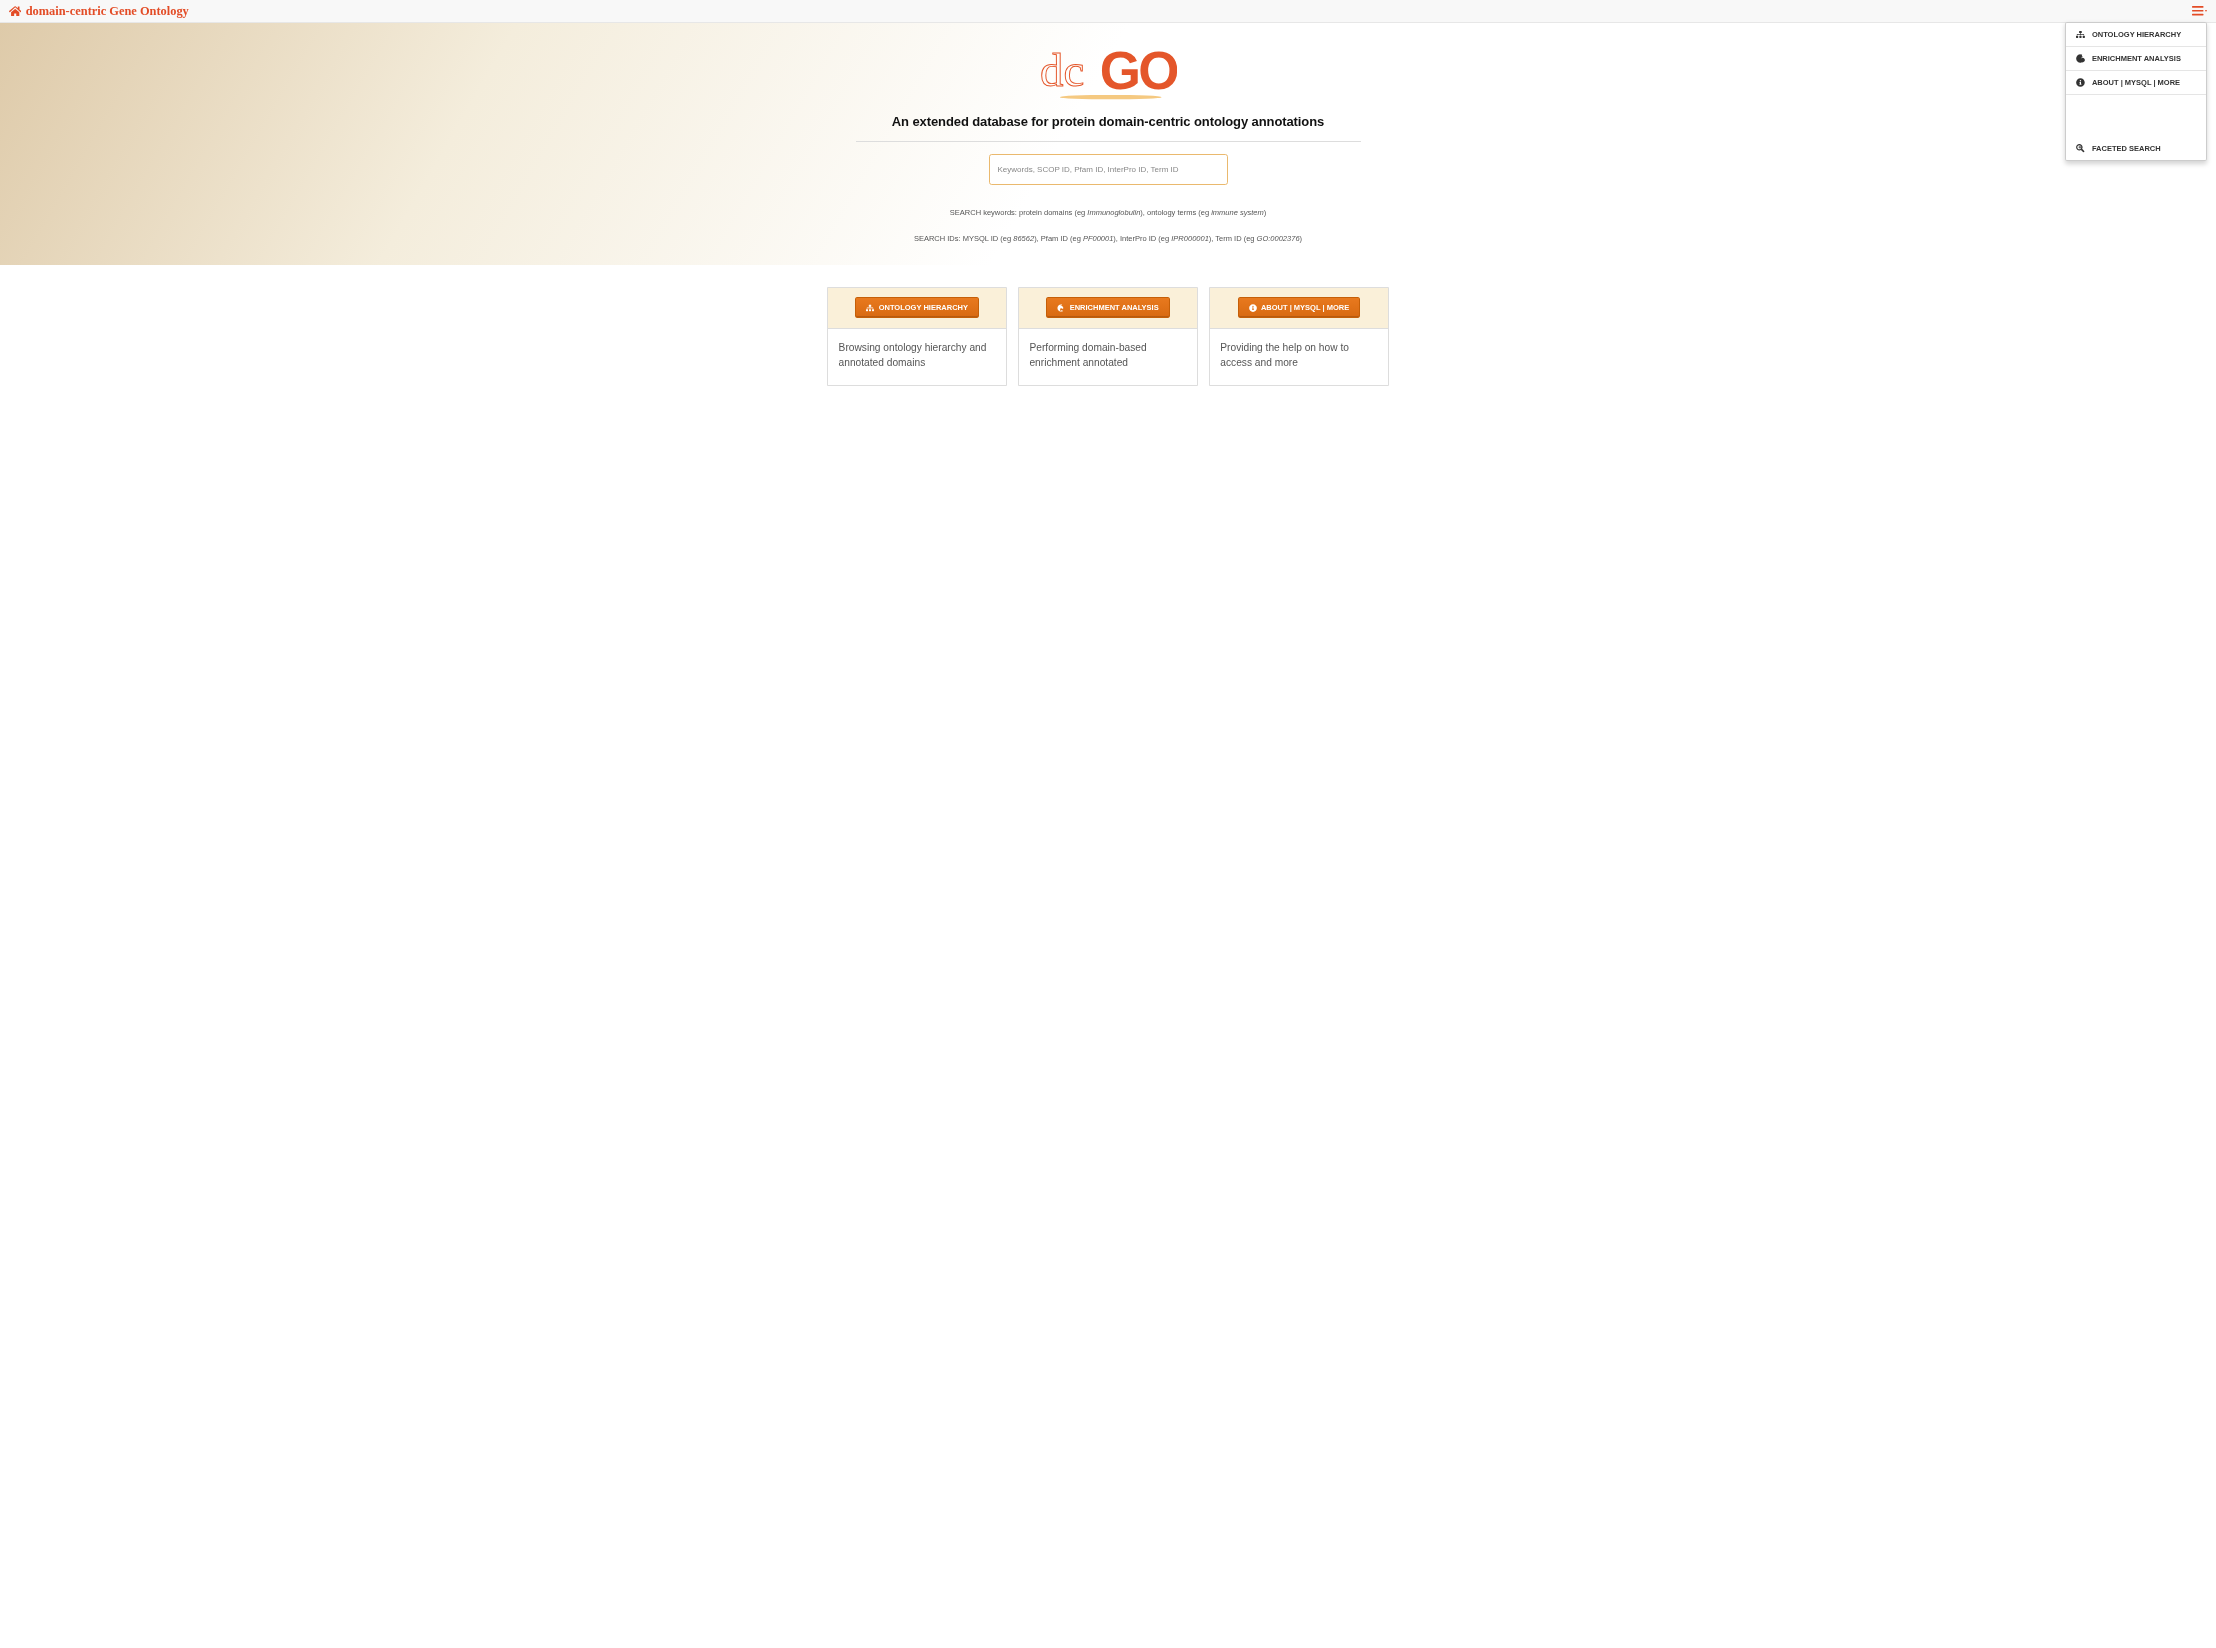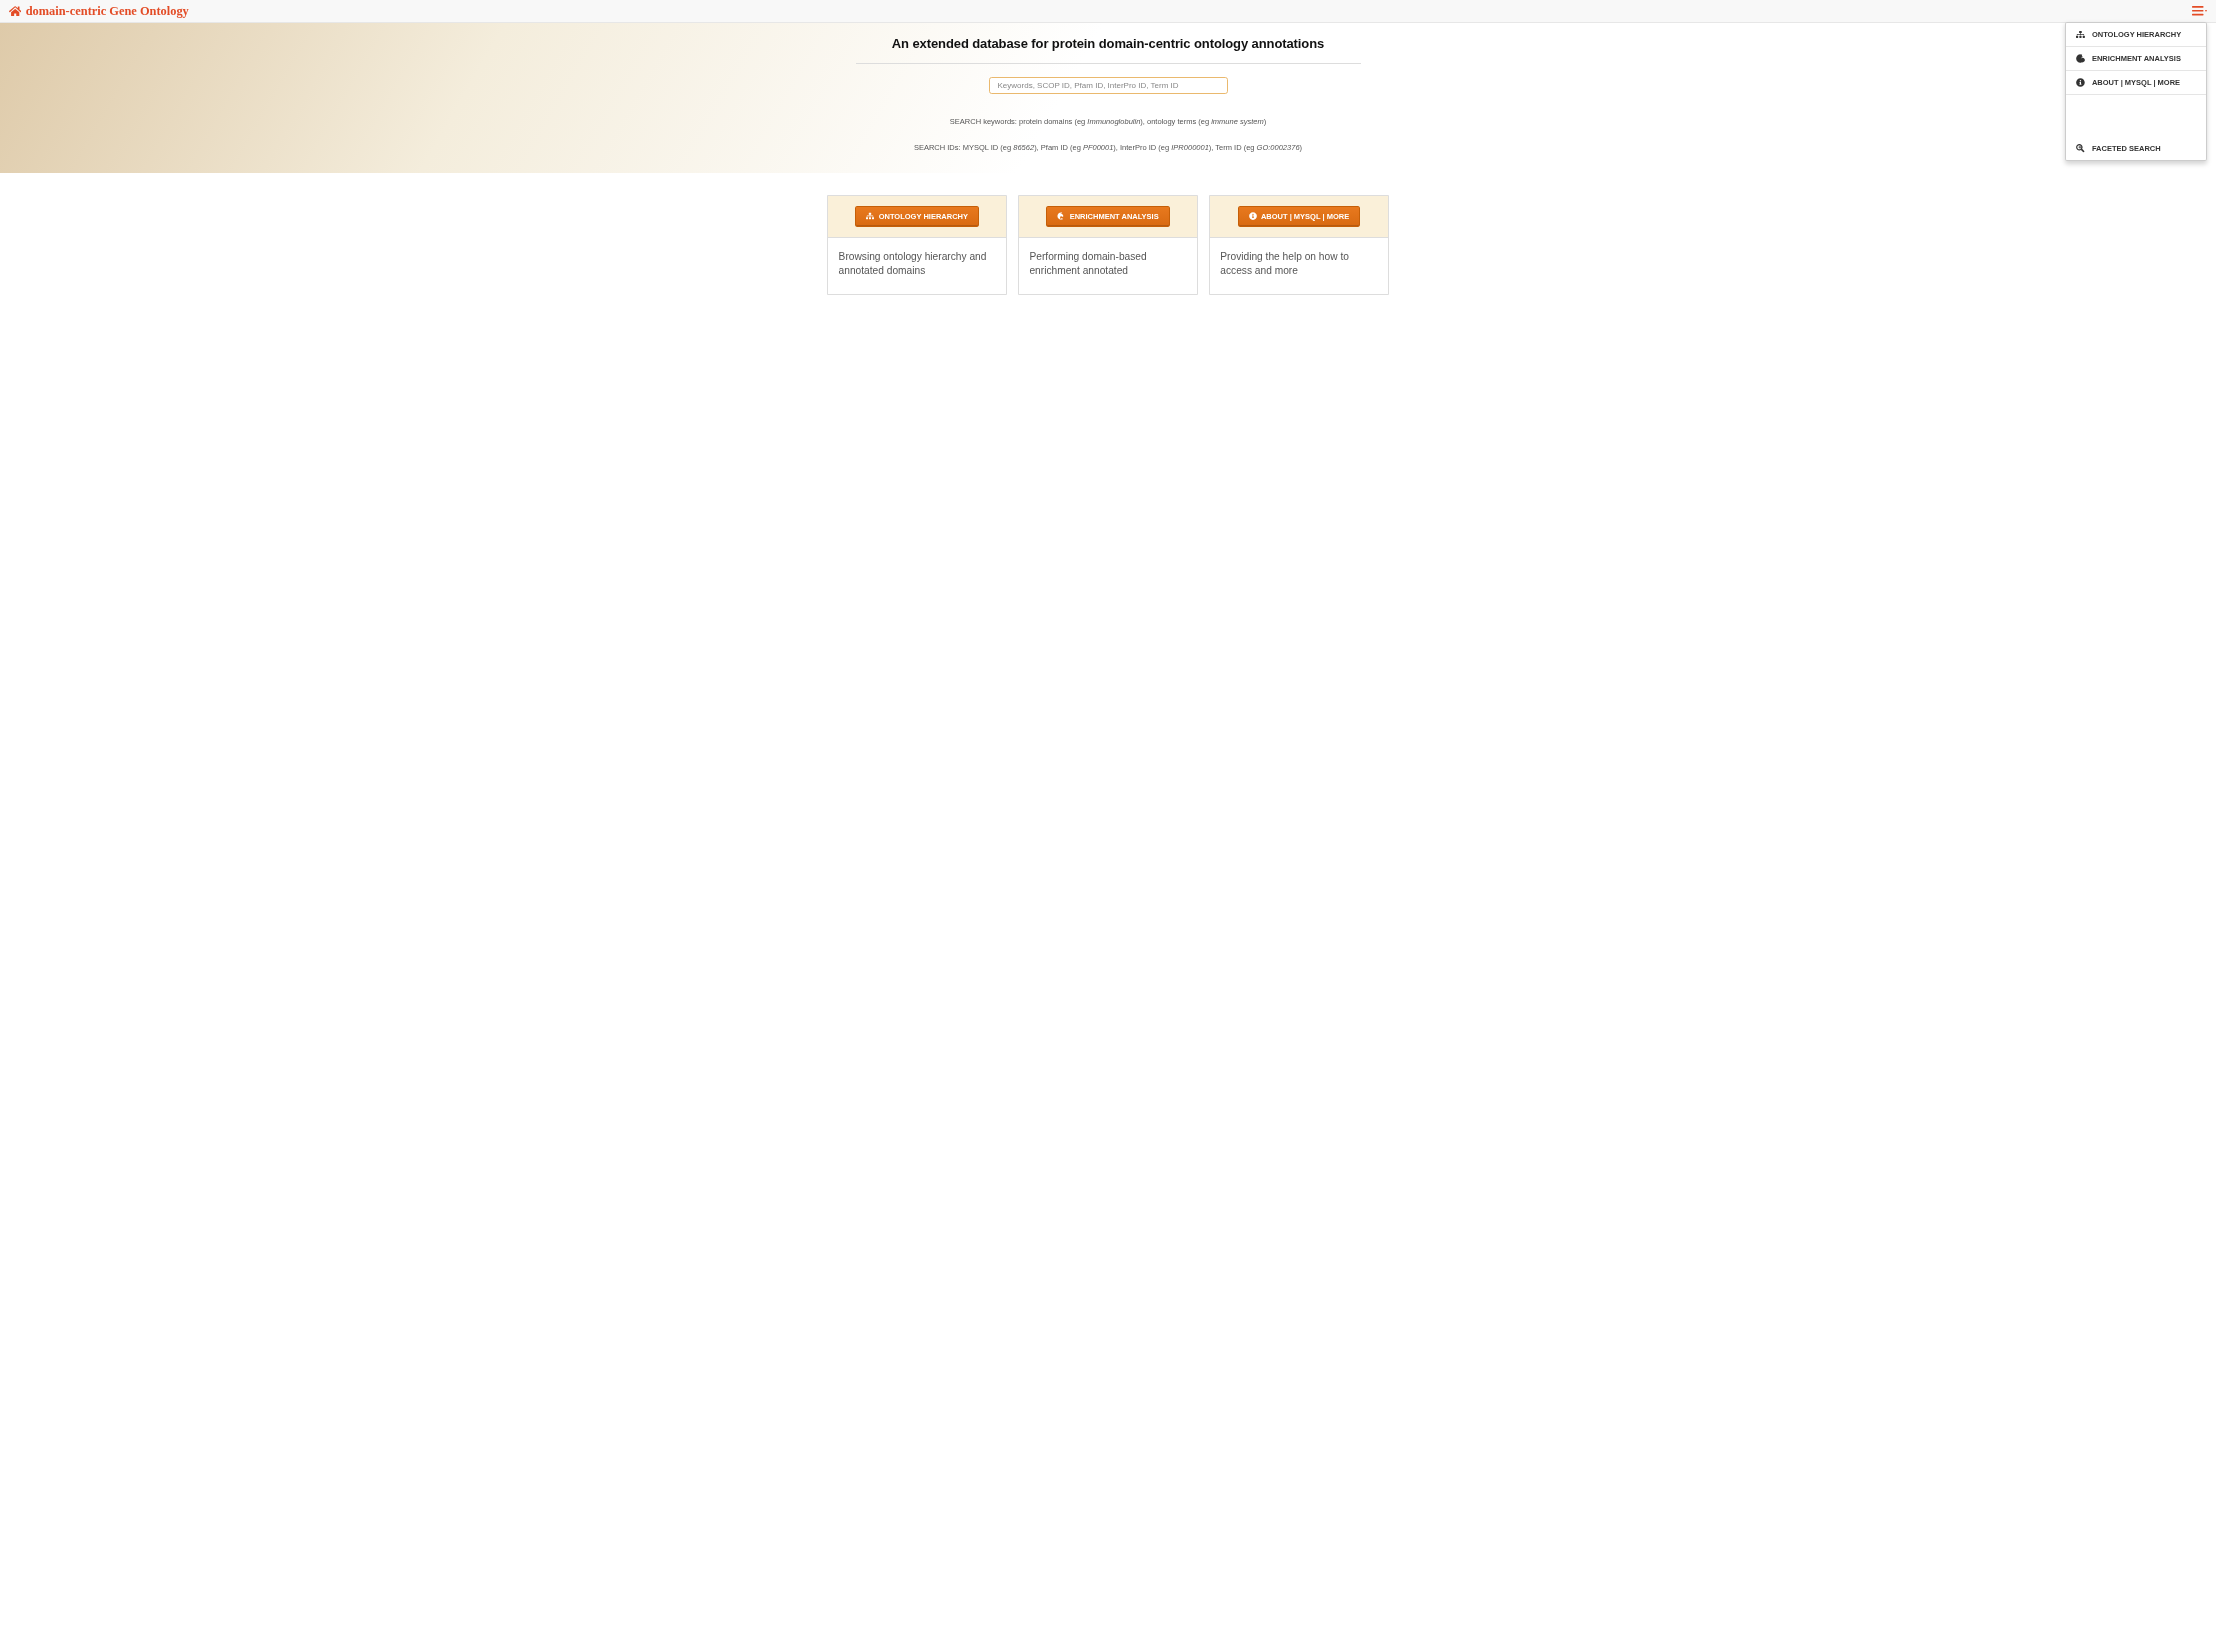--- a/index.html
+++ b/index.html
@@ -15,21 +15,21 @@
 .dropdown-menu { position: absolute; right: 8.9px; top: 22px; background: #fff; border: 0.4px solid #ccc; border-radius: 1.8px; box-shadow: 0 2.7px 5.3px rgba(0,0,0,0.175); min-width: 142px; z-index: 10; }
 .dropdown-item { display: flex; align-items: center; gap: 6.2px; padding: 7px 9.8px; border-bottom: 0.4px solid #e5e5e5; color: #333; font-size: 7.5px; font-weight: 600; cursor: pointer; }
 .dropdown-item:last-child { border-bottom: none; margin-top: 42px; }
 .dropdown-item .di-icon { color: #333; font-size: 8.9px; width: 9.8px; display:flex; align-items:center; justify-content:center; }
 .hero { padding: 13.3px 40px 4.4px 40px; background: linear-gradient(120deg, #decaa9 0%, #f4eddc 22%, #ffffff 48%, #ffffff 100%); }
 .hero-inner { max-width: 505px; margin: 0 auto; text-align: center; }
 .logo-wrap { margin: 8.9px 0 11px; display:flex; justify-content:center; }
 .logo-svg { width: 137px; }
 .tagline { font-size: 13px; font-weight: 700; color: #111; margin-bottom: 12px; letter-spacing: -0.1px; }
 .tagline-hr { border: 0; border-top: 0.4px solid #ddd; margin: 8px 0 12.4px; }
-.search-box { display: inline-block; width: 239px; max-width: 90%; padding: 3px 8px; border: 0.4px solid #eab96e; border-radius: 2.7px; background: #fff; font-size: 8px; color: #444; margin-bottom: 6.2px; outline:none; }
+.search-box { display: inline-block; width: 239px; max-width: 90%; padding: 10px 8px; border: 0.4px solid #eab96e; border-radius: 2.7px; background: #fff; font-size: 8px; color: #444; margin-bottom: 6.2px; outline:none; }
 .search-box::placeholder { color: #888; }
 .help-line { color: #555; font-size: 7.5px; margin: 17px 0; }
 .help-line em { font-style: italic; }
 .cards-wrap { max-width: 594px; margin: 22px auto 0; display: flex; gap: 10.6px; padding: 0 16px 17.7px; }
 .card { flex: 1; border: 0.4px solid #ddd; border-radius: 0.9px; background: #fff; overflow: hidden; }
 .card-head { background: #faf0d9; padding: 9.8px 4.4px; text-align: center; border-bottom: 0.4px solid #ddd; }
 .card-btn { display: inline-flex; align-items: center; gap: 4.4px; background: linear-gradient(#e8791e,#d86a12); color: #fff; font-weight: 600; font-size: 7.5px; padding: 4.9px 9.8px; border-radius: 1.8px; box-shadow: inset 0 -0.9px 0 rgba(0,0,0,0.15); cursor: pointer; border:0.4px solid #c55f08;}
 .card-btn .cb-icon { font-size: 7.5px; display:flex; align-items:center; }
 .card-body { padding: 12.4px 10.6px 15px; text-align: left; }
 .card-body-text { color: #555; font-size: 10.2px; line-height: 1.4; }
@@ -88,20 +88,27 @@
             <path d="M304 192v32c0 6.6-5.4 12-12 12h-56v56c0 6.6-5.4 12-12 12h-32c-6.6 0-12-5.4-12-12v-56h-56c-6.6 0-12-5.4-12-12v-32c0-6.6 5.4-12 12-12h56v-56c0-6.6 5.4-12 12-12h32c6.6 0 12 5.4 12 12v56h56c6.6 0 12 5.4 12 12zm201 284.7L363.3 335c-5.4-5.4-14.2-5.4-19.6 0l-7.1 7.1c28.7-34.5 46-78.8 46-127.1C382.6 96.5 286.1 0 167.6 0S-47.4 96.5-47.4 215 49.1 430 167.6 430c48.3 0 92.6-17.3 127.1-46l-7.1 7.1c-5.4 5.4-5.4 14.2 0 19.6l141.7 141.7c5.4 5.4 14.2 5.4 19.6 0l56.1-56.1c5.4-5.4 5.4-14.2 0-19.6zM167.6 352c-75.7 0-137-61.3-137-137s61.3-137 137-137 137 61.3 137 137-61.3 137-137 137z" transform="translate(47.4,0) scale(0.87)"></path>
           </svg>
       </span>
       <span>FACETED SEARCH</span>
     </div>
   </div>
 </div>
 
 <div class="hero">
   <div class="hero-inner">
+    <div class="logo-wrap">
+      <svg class="logo-svg" viewBox="0 0 310 130">
+        <text x="0" y="92" font-family="Georgia, 'Times New Roman', serif" font-size="106" fill="none" stroke="#e4562a" stroke-width="2.2">dc</text>
+        <text x="135" y="100" font-family="Arial Black, Impact, sans-serif" font-size="120" font-weight="900" fill="#e4562a" letter-spacing="-6">GO</text>
+        <ellipse cx="160" cy="118" rx="115" ry="5" fill="#f3c06b" opacity="0.85"></ellipse>
+      </svg>
+    </div>
     <h1 class="tagline">An extended database for protein domain-centric ontology annotations</h1>
     <hr class="tagline-hr">
     <input class="search-box" type="text" placeholder="Keywords, SCOP ID, Pfam ID, InterPro ID, Term ID" style="">
     <p class="help-line">
       <span>SEARCH keywords: protein domains (eg </span><em>Immunoglobulin</em><span>), ontology terms (eg </span><em>immune system</em><span>)</span>
     </p>
     <p class="help-line">
       <span>SEARCH IDs: MYSQL ID (eg </span><em>86562</em><span>), Pfam ID (eg </span><em>PF00001</em><span>), InterPro ID (eg </span><em>IPR000001</em><span>), Term ID (eg </span><em>GO:0002376</em><span>)</span>
     </p>
   </div>

